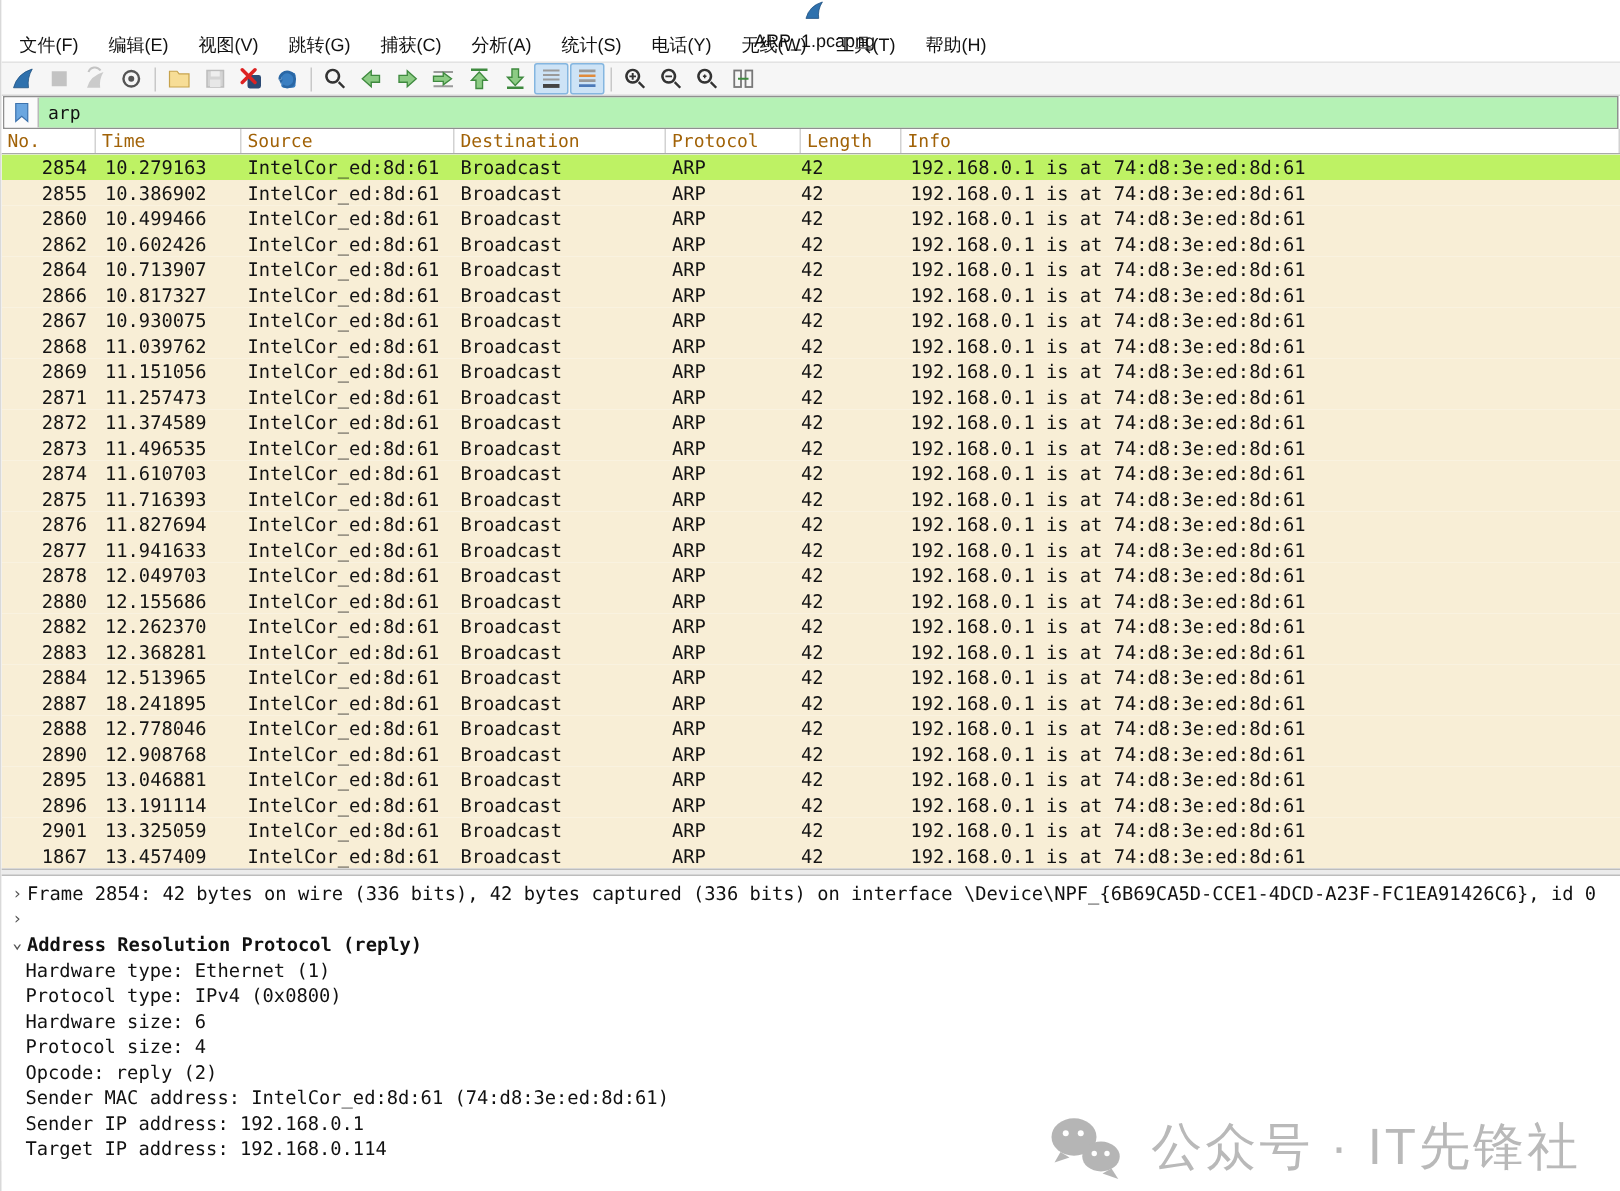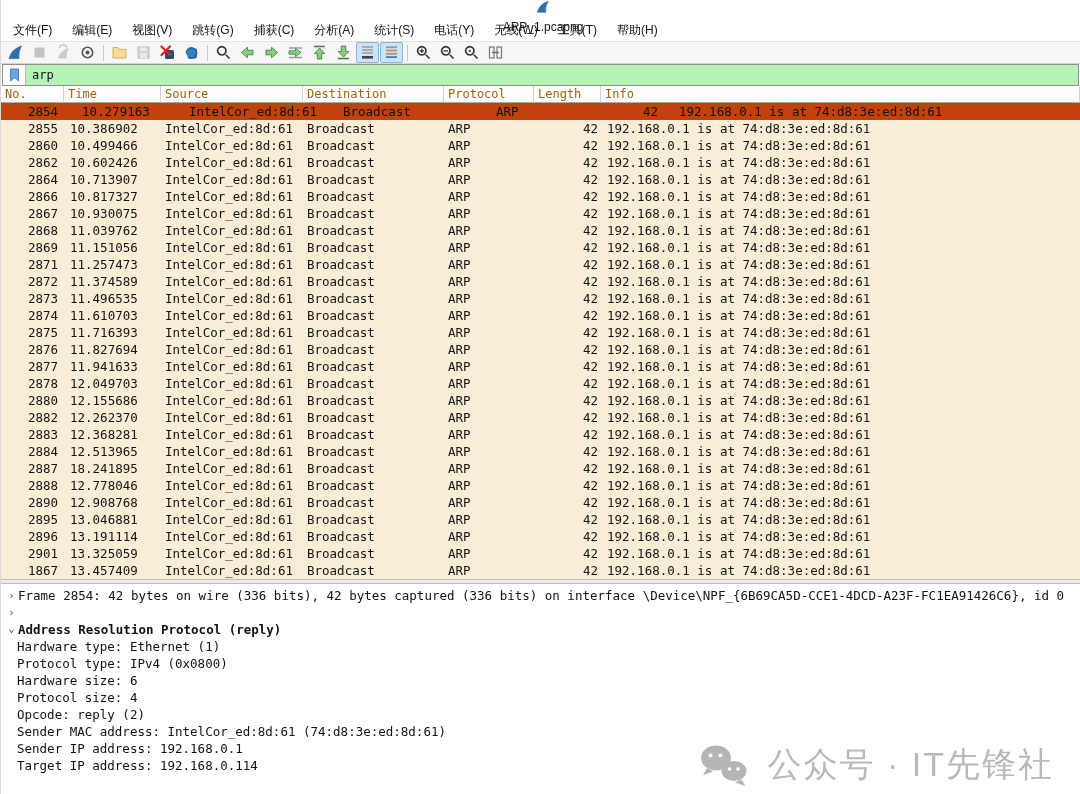--- a/index.html
+++ b/index.html
@@ -36,24 +36,24 @@
 
   
   .grid-cols { display:grid; grid-template-columns:63px 97px 142px 141px 90px 67px 1fr; }
   .colhead { height:17px; background:#fff; border-bottom:1px solid #a9a9a9;
     font-family:"DejaVu Sans Mono", monospace; font-size:12px; color:#a16207; }
   .colhead .hcell { border-right:1px solid #d2d2d2; padding-left:4px; line-height:16px;
     overflow:hidden; white-space:nowrap; }
   .rows { height:476px; overflow:hidden; background:#fff; }
   .prow { height:17px; line-height:17px; font-family:"DejaVu Sans Mono", monospace;
     font-size:12.5px; color:#141414; background:#f8eed6; cursor:default; }
-  .prow.selected { background:#c2410c;gap:12px; }
+  .prow.selected { background:#bef264; }
   .pcell { overflow:hidden; white-space:nowrap; padding-left:4px; }
   .pcell.num { text-align:right; padding-right:6px; padding-left:0; }
-  .pcell.len { text-align:right; padding-right:3px; padding-left:0; }
+  .pcell.len { padding-right:3px; padding-left:0; }
   .pcell.time { padding-left:6px; }
   .pcell.info { padding-left:6px; }
 
   
   .splitter { height:5px; background:#ececec; border-top:1px solid #bdbdbd; border-bottom:1px solid #bdbdbd; }
 
   
   .detail { background:#fff; padding-top:3px; font-family:"DejaVu Sans Mono", monospace;
     font-size:12.5px; color:#111; }
   .dline { height:17px; line-height:17px; white-space:nowrap; display:flex; align-items:center; }

